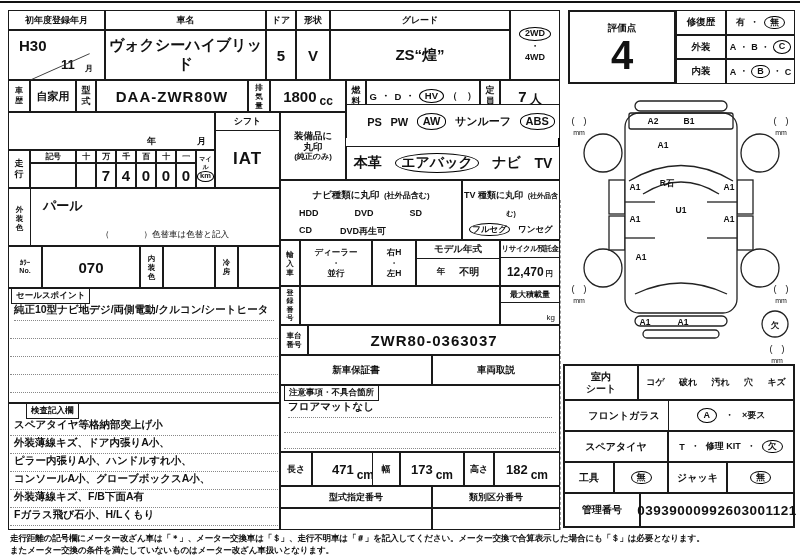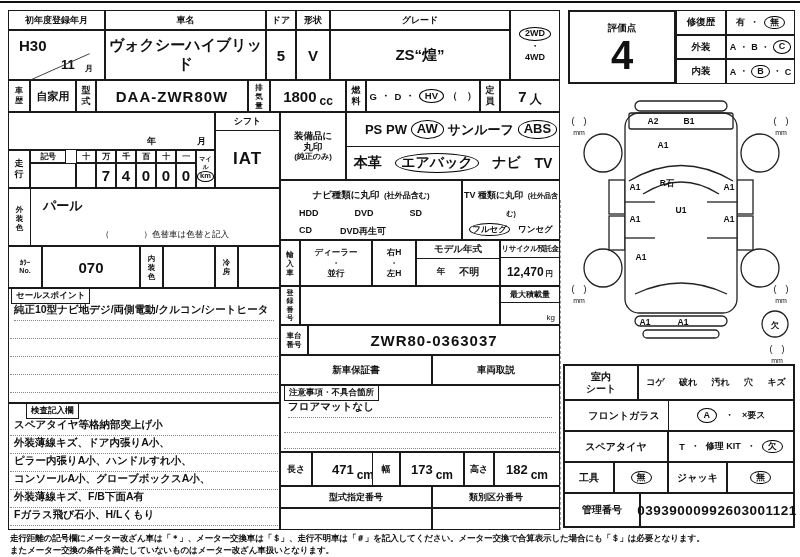--- a/index.html
+++ b/index.html
@@ -118,21 +118,21 @@
   </div>
   <div class="cell" style="left:215px;top:112px;width:65px;height:76px;flex-direction:column;">
     <div class="lbl" style="border-bottom:1px solid #1a1a1a;width:100%;padding:2px 0;"><span>シフト</span></div>
     <div style="flex:1;display:flex;align-items:center;font-size:17px;font-weight:bold;letter-spacing:1px;">
         <span>IAT</span>
       </div>
   </div>
 
   <div class="cell vlabel" style="left:8px;top:150px;width:22px;height:38px;"><span class="pre">走
 行</span></div>
-  <div class="cell lbl8" style="left:30px;top:150px;width:36px;height:13px;">
+  <div class="cell lbl8" style="left:30px;top:150px;width:46px;height:13px;">
       <span>記号</span>
     </div>
   <div class="cell lbl8" style="left:76px;top:150px;width:20px;height:13px;">
       <span>十</span>
     </div>
   <div class="cell lbl8" style="left:96px;top:150px;width:20px;height:13px;">
       <span>万</span>
     </div>
   <div class="cell lbl8" style="left:116px;top:150px;width:20px;height:13px;">
       <span>千</span>
@@ -204,21 +204,21 @@
   <div class="insp-line" style="top:454px;"><span>ピラー内張りA小、ハンドルすれ小、</span></div>
   <div class="insp-line" style="top:472px;"><span>コンソールA小、グローブボックスA小、</span></div>
   <div class="insp-line" style="top:490px;"><span>外装薄線キズ、F/B下面A有</span></div>
   <div class="insp-line" style="top:508px;"><span>Fガラス飛び石小、H/Lくもり</span></div>
 
   <div class="cell col-stack" style="left:280px;top:112px;width:66px;height:68px;">
     <span class="pre" style="font-size:9.5px;font-weight:bold;">装備品に
 丸印</span>
     <span class="sub">(純正のみ)</span>
   </div>
-  <div class="cell row-opts" style="left:346px;top:112px;width:214px;height:34px;font-size:13px;font-weight:bold;border-bottom:none;padding-left:16px;">
+  <div class="cell row-opts" style="left:346px;top:104px;width:214px;height:34px;font-size:11px;font-weight:bold;border-bottom:none;padding-left:16px;">
     <span>PS</span>
     <span>PW</span>
     <span class="circle">AW</span>
     <span>サンルーフ</span>
     <span class="circle">ABS</span>
   </div>
   <div class="cell row-opts" style="left:346px;top:146px;width:214px;height:34px;font-size:14px;font-weight:bold;">
     <span>本革</span>
     <span class="circle">エアバック</span>
     <span>ナビ</span>

